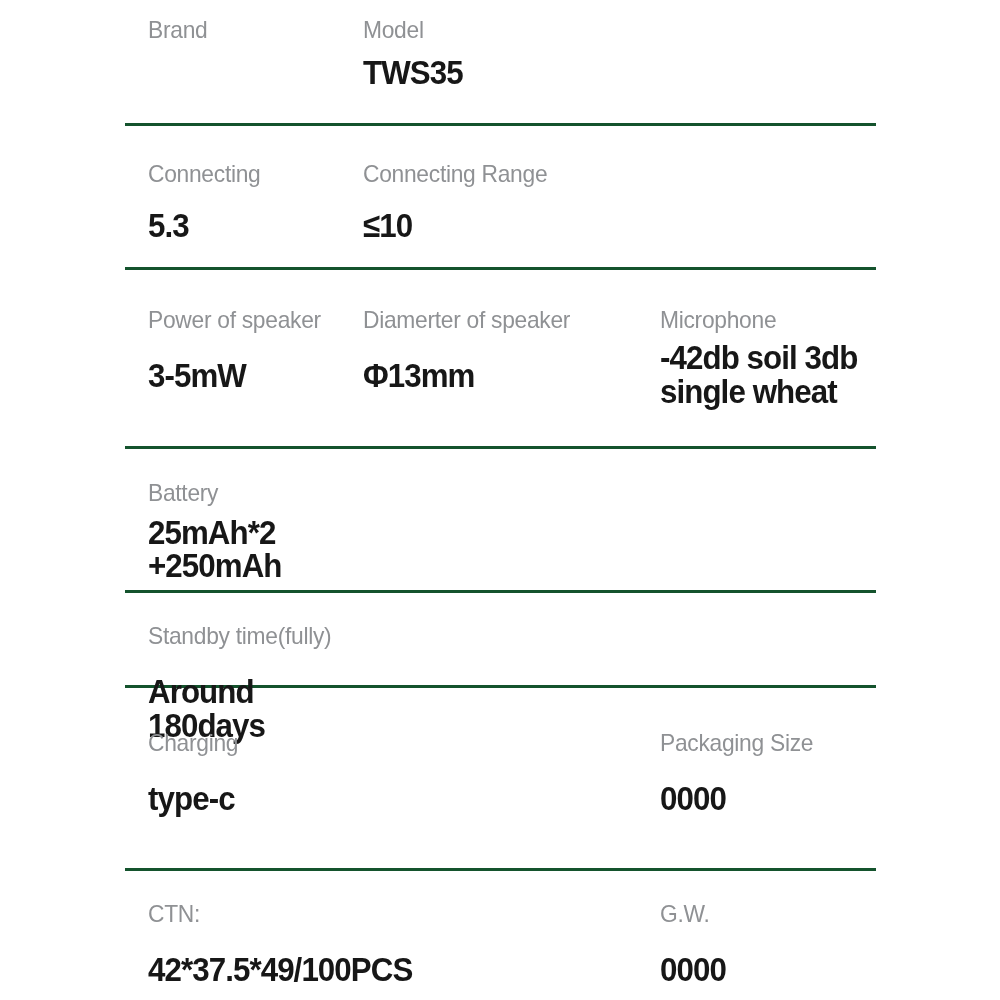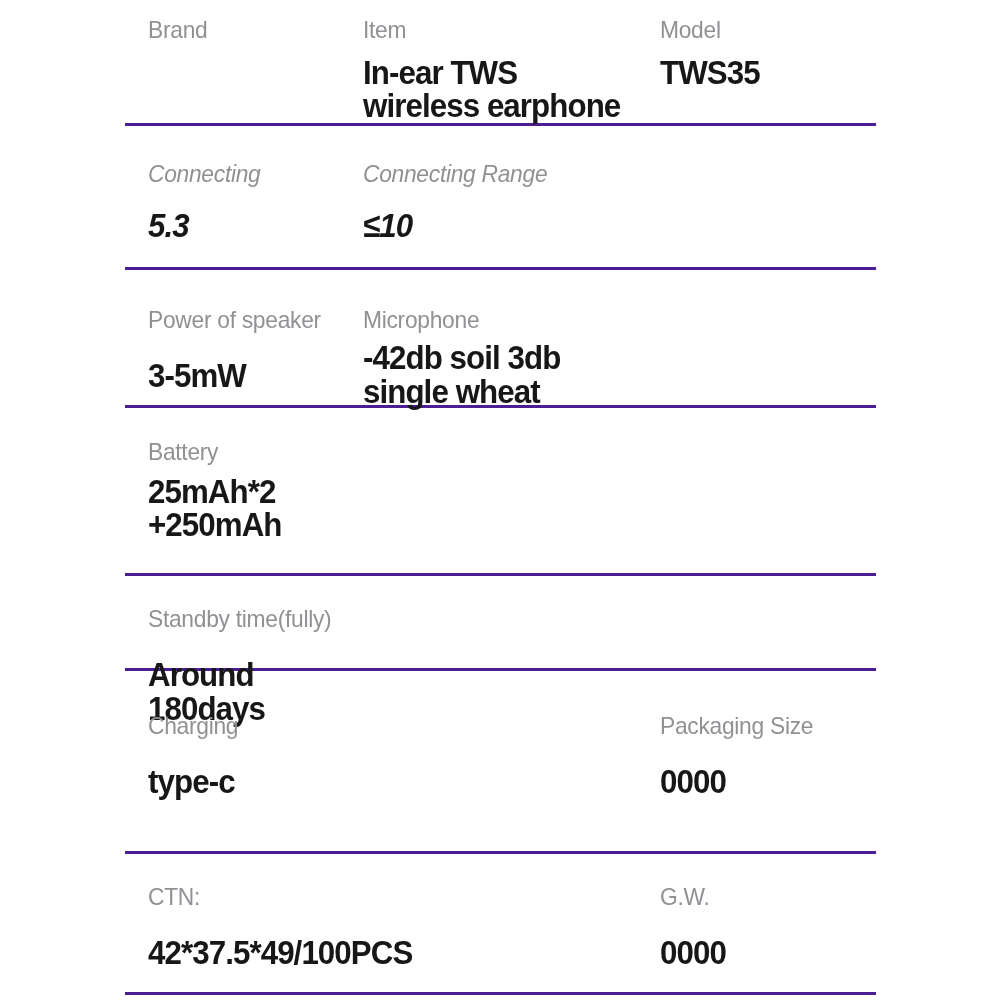--- a/index.html
+++ b/index.html
@@ -9,27 +9,27 @@
     background:#ffffff;
     font-family:"Liberation Sans", sans-serif;
     overflow:hidden;
   }
   .spec-table{
     position:absolute;left:125px;top:0;width:751px;
   }
   .row{
     display:grid;
     grid-template-columns:238px 297px 216px;
-    border-bottom:3px solid #4c1d95;
+    border-bottom:3px solid #14532d;
     box-sizing:border-box;
   }
   .r1{height:126px;}
-  .r2{height:144px;font-style:italic;}
-  .r3{height:138px;}
-  .r4{height:168px;gap:40px;}
+  .r2{height:144px;}
+  .r3{height:179px;}
+  .r4{height:144px;gap:40px;}
   .r5{height:95px;}
   .r6{height:183px;}
   .r7{height:141px;}
   .cell{min-width:0;}
   .cell.c1{padding-left:23px;}
   .label{
     font-size:24px;line-height:28px;
     color:#8f9194;letter-spacing:-0.3px;
     transform:scaleX(0.95);transform-origin:0 0;
     white-space:nowrap;
@@ -59,45 +59,44 @@
 <body>
 
 <div class="sheet">
   <div class="spec-table">
 
     <div class="row r1">
       <div class="cell c1">
         <div class="label">Brand</div>
       </div>
       <div class="cell">
-        <div class="label">Item</div>
-        <div class="value">In-ear TWS
-wireless earphone</div>
-      </div>
-      <div class="cell">
         <div class="label">Model</div>
         <div class="value">TWS35</div>
       </div>
     </div>
 
     <div class="row r2">
       <div class="cell c1">
         <div class="label">Connecting</div>
         <div class="value">5.3</div>
       </div>
       <div class="cell">
         <div class="label">Connecting Range</div>
         <div class="value">≤10</div>
       </div>
     </div>
 
     <div class="row r3">
       <div class="cell c1">
         <div class="label">Power of speaker</div>
         <div class="value">3-5mW</div>
+      </div>
+      <div class="cell">
+        <div class="label">Diamerter of speaker</div>
+        <div class="value">Φ13mm</div>
       </div>
       <div class="cell">
         <div class="label">Microphone</div>
         <div class="value tight-mic">-42db soil 3db
 single wheat</div>
       </div>
     </div>
 
     <div class="row r4">
       <div class="cell c1">

